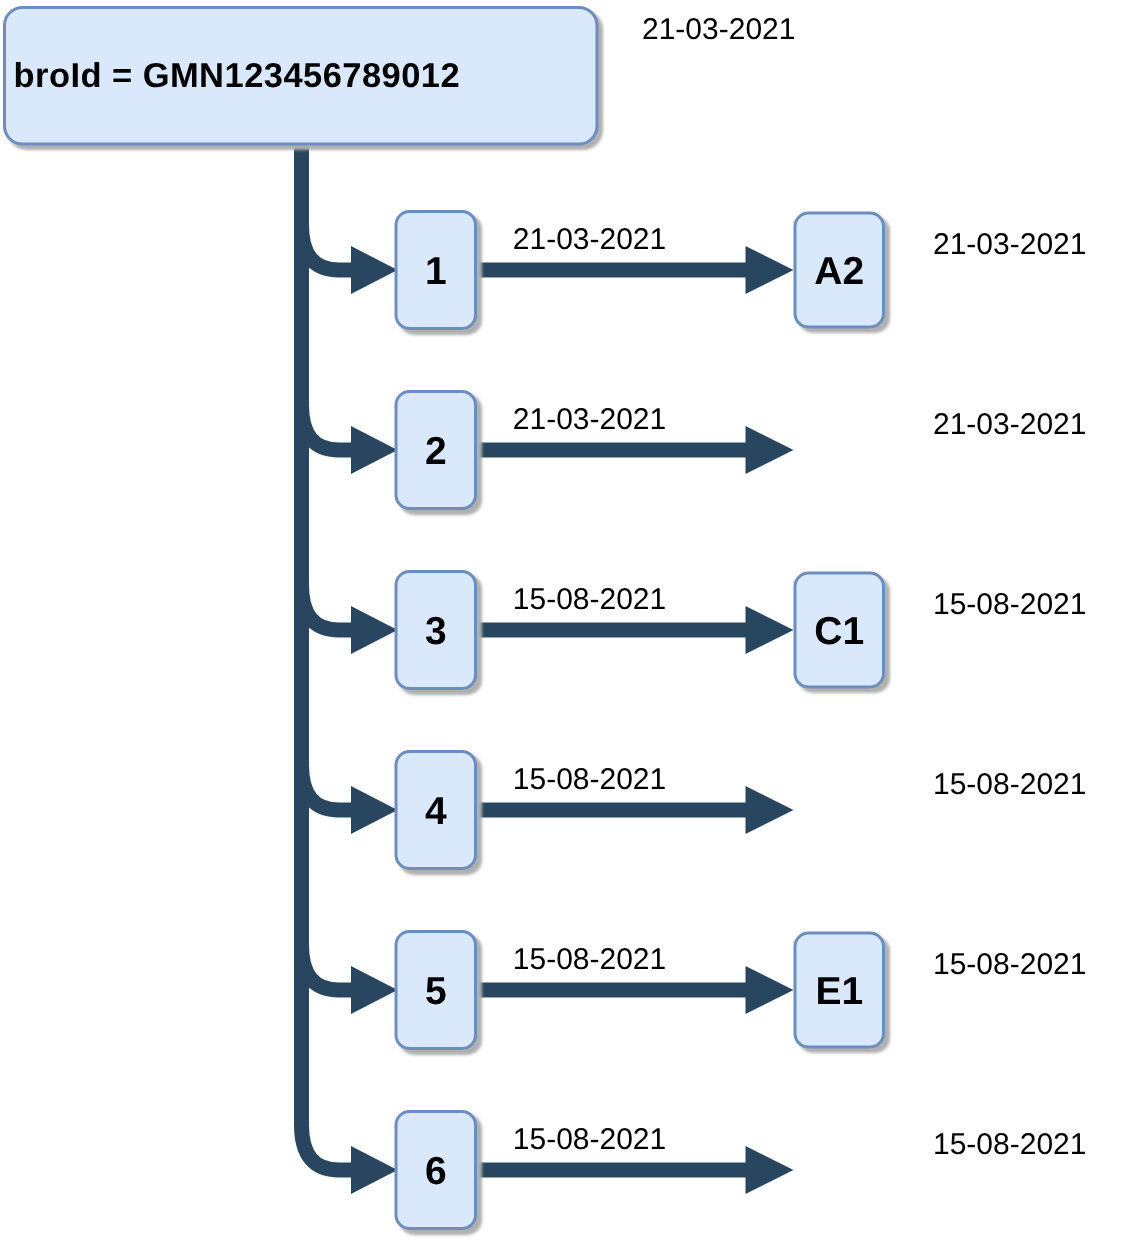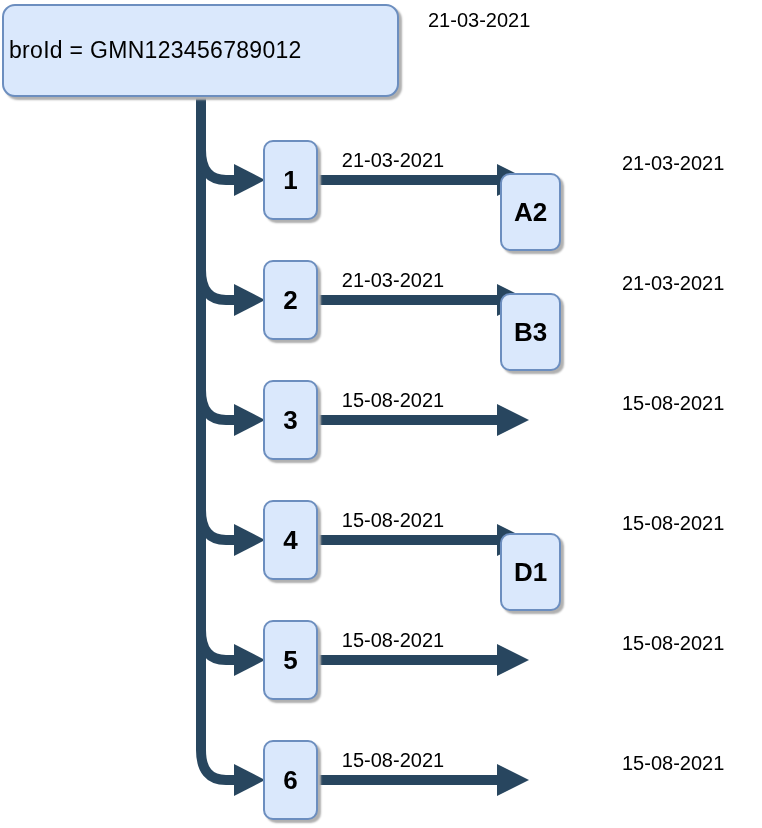--- a/index.html
+++ b/index.html
@@ -39,21 +39,21 @@
     left: 2px; top: 4px;
     width: 397px; height: 93px;
     background: var(--node-fill);
     border: 2px solid var(--node-border);
     border-radius: 13px;
     box-shadow: 3px 3px 2px var(--shadow);
     display: flex;
     flex-direction: column;
     justify-content: center;
     padding: 2px 5px;
-    font-weight: normal;
+    font-weight: bold;
     font-size: 23px;
     line-height: 31px;
     letter-spacing: 0.3px;
     z-index: 2;
   }
 
   .top-date {
     position: absolute;
     left: 428px; top: 9px;
     font-size: 20px;
@@ -74,21 +74,21 @@
     border: 2px solid var(--node-border);
     border-radius: 10px;
     box-shadow: 3px 3px 2px var(--shadow);
     display: flex;
     align-items: center;
     justify-content: center;
     font-weight: bold;
     font-size: 26px;
   }
   .node.num    { left: 263px; top: 0;   width: 55px; height: 80px; }
-  .node.letter { left: 500px; top: 1px; width: 61px; height: 78px; margin-top: 32px; }
+  .node.letter { left: 529px; top: 1px; width: 61px; height: 78px; }
 
   .edge-label {
     position: absolute;
     left: 328px; top: 9px;
     width: 130px;
     text-align: center;
     font-size: 20px;
     background: var(--bg);
   }
 
@@ -144,40 +144,40 @@
   <div class="row" style="top:140px">
     <div class="node num">1</div>
     <div class="edge-label">21-03-2021</div>
     <div class="node letter">A2</div>
     <div class="right-date">21-03-2021</div>
   </div>
 
   <div class="row" style="top:260px">
     <div class="node num">2</div>
     <div class="edge-label">21-03-2021</div>
-    <div class="node letter">B3</div>
     <div class="right-date">21-03-2021</div>
   </div>
 
   <div class="row" style="top:380px">
     <div class="node num">3</div>
     <div class="edge-label">15-08-2021</div>
+    <div class="node letter">C1</div>
     <div class="right-date">15-08-2021</div>
   </div>
 
   <div class="row" style="top:500px">
     <div class="node num">4</div>
     <div class="edge-label">15-08-2021</div>
-    <div class="node letter">D1</div>
     <div class="right-date">15-08-2021</div>
   </div>
 
   <div class="row" style="top:620px">
     <div class="node num">5</div>
     <div class="edge-label">15-08-2021</div>
+    <div class="node letter">E1</div>
     <div class="right-date">15-08-2021</div>
   </div>
 
   <div class="row" style="top:740px">
     <div class="node num">6</div>
     <div class="edge-label">15-08-2021</div>
     <div class="right-date">15-08-2021</div>
   </div>
 
 </div>

